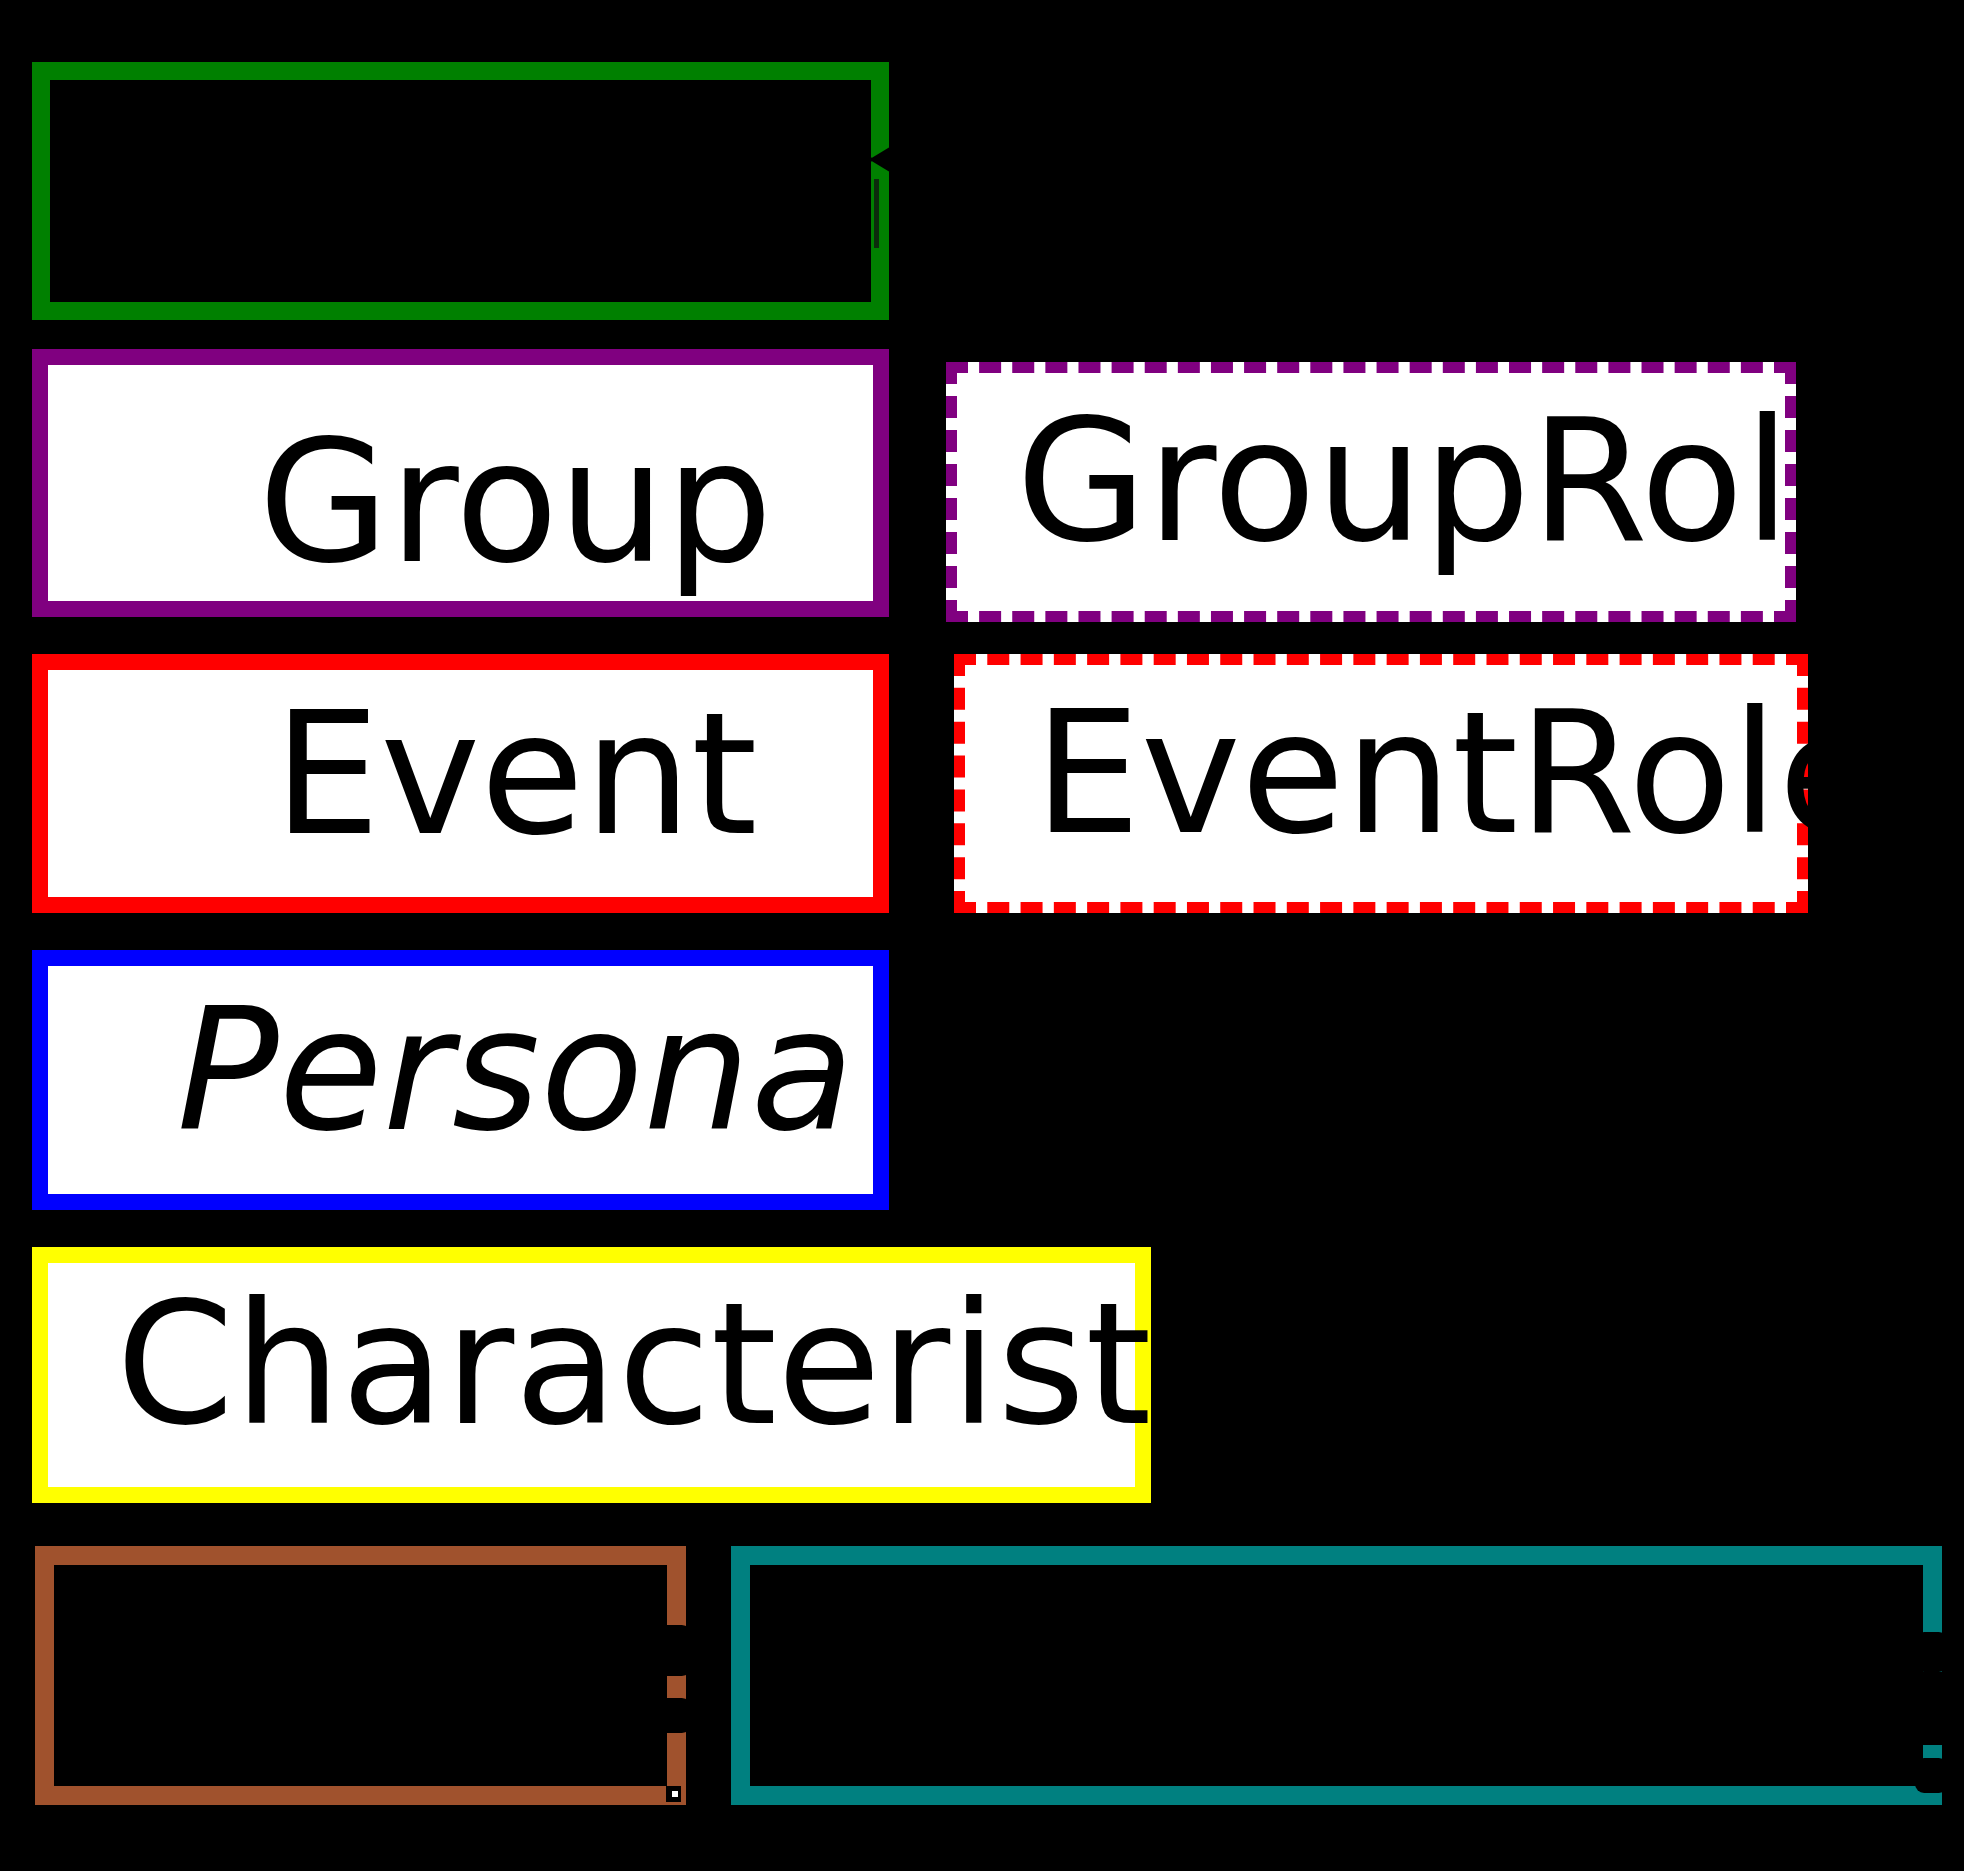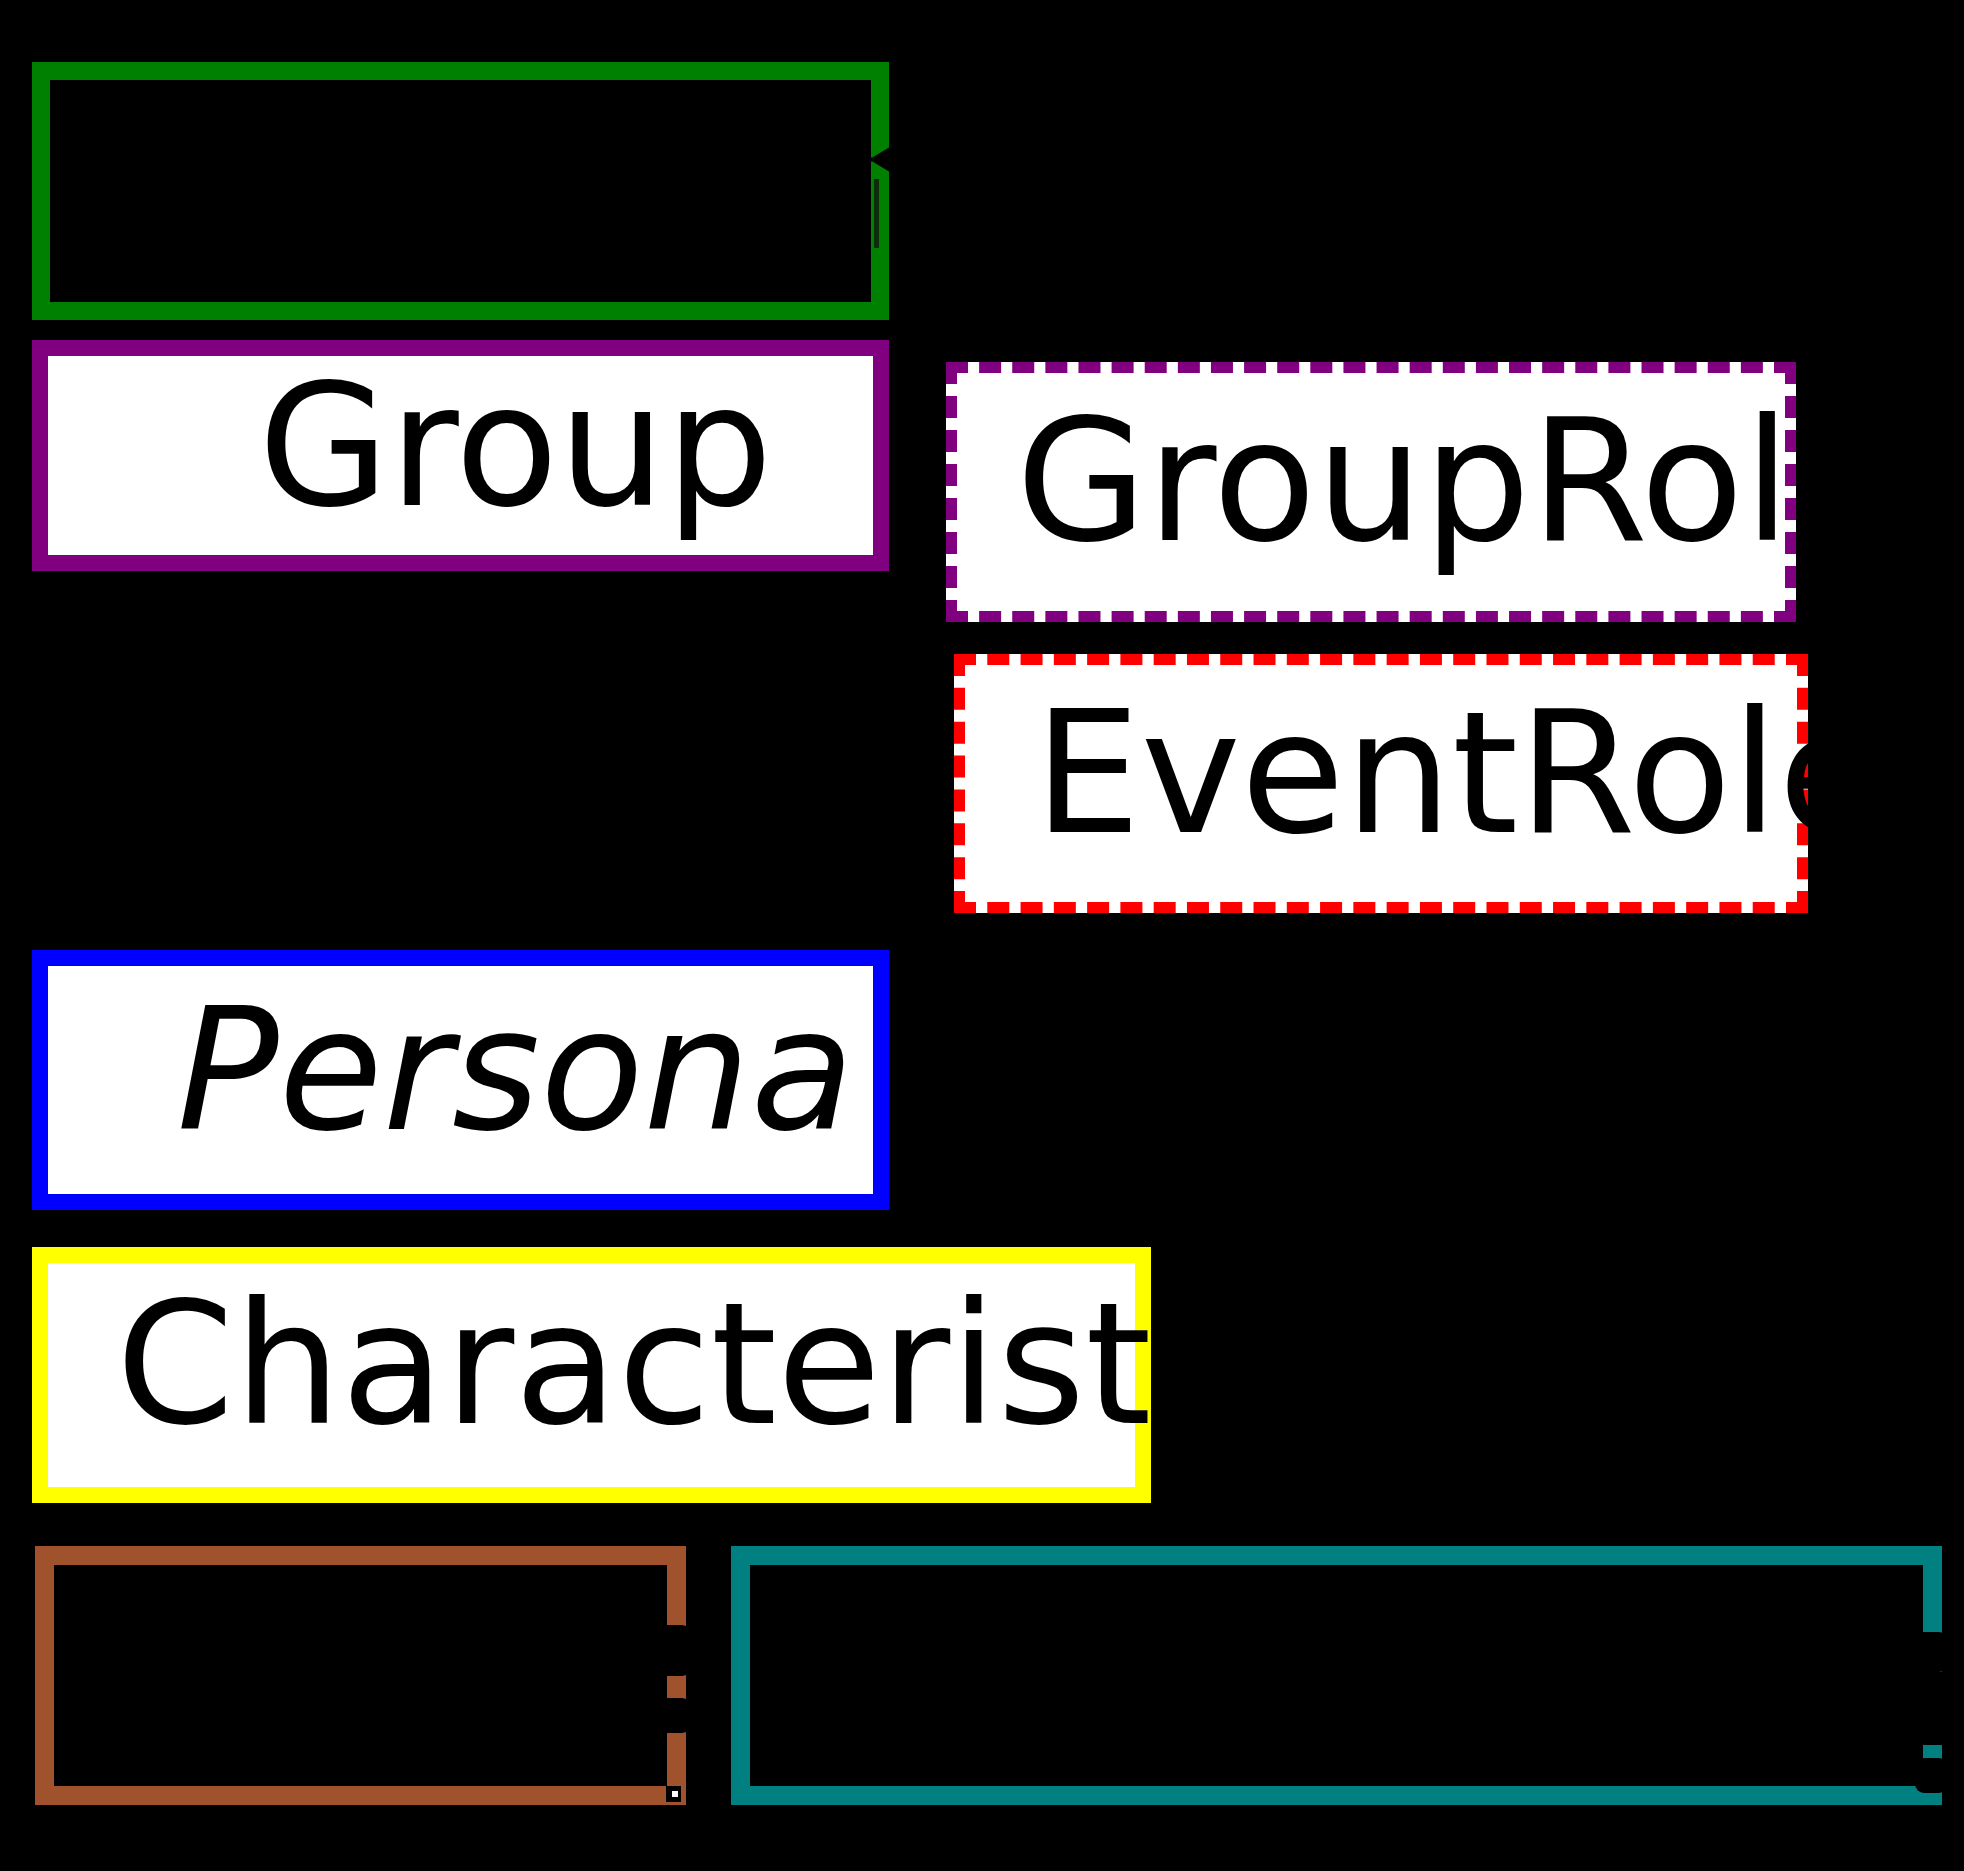--- a/index.html
+++ b/index.html
@@ -21,21 +21,21 @@
   .b-sienna{border:19px solid #a0522d;}
   .b-teal  {border:19px solid #008080;}
 
   
   .lbl{color:#000;font-size:169px;line-height:1.05;white-space:nowrap;}
   .lbl.centered{position:relative;top:-9.1px;margin-left:110px;}
   .lbl.overflowing{position:absolute;top:50%;transform:translateY(-56%);}
 
   
   #box-top            {left:32px;  top:62px;   width:857px;  height:258px;}
-  #box-group          {left:32px;  top:340px;  width:857px;  height:231px;}
+  #box-group          {left:32px;  top:349px;  width:857px;  height:268px;align-items:flex-end;}
   #box-group-role     {left:946px;top:362px;  width:850px;  height:260px;padding-left:27px;}
   #box-event          {left:32px;  top:654px;  width:857px;  height:259px;}
   #box-event-role     {left:946px;top:654px;  width:854px;  height:259px;}
   #box-persona        {left:32px;  top:950px; width:857px;  height:260px;font-style:italic;}
   #box-characteristic {left:32px;  top:1247px; width:1119px; height:256px;}
   #box-bottom-left    {left:35px;  top:1546px; width:651px;  height:259px;}
   #box-bottom-right   {left:731px; top:1546px; width:1211px; height:259px;}
 
   #lbl-group-role{left:59px;}
   #lbl-event-role{left:69px;}
@@ -62,20 +62,23 @@
   <div id="box-top" class="box filled-black b-green"></div>
 
   <div id="box-group" class="box filled-white b-purple flexcenter">
     <span class="lbl centered">Group</span>
   </div>
 
   <div id="box-group-role" class="box filled-white b-purple-dash">
     <span id="lbl-group-role" class="lbl overflowing">GroupRole</span>
   </div>
 
+  <div id="box-event" class="box filled-white b-red flexcenter">
+    <span class="lbl centered">Event</span>
+  </div>
 
   <div id="box-event-role" class="box filled-white b-red-dash">
     <span id="lbl-event-role" class="lbl overflowing">EventRole</span>
   </div>
 
   <div id="box-persona" class="box filled-white b-blue flexcenter">
     <span class="lbl centered">Persona</span>
   </div>
 
   <div id="box-characteristic" class="box filled-white b-yellow">

